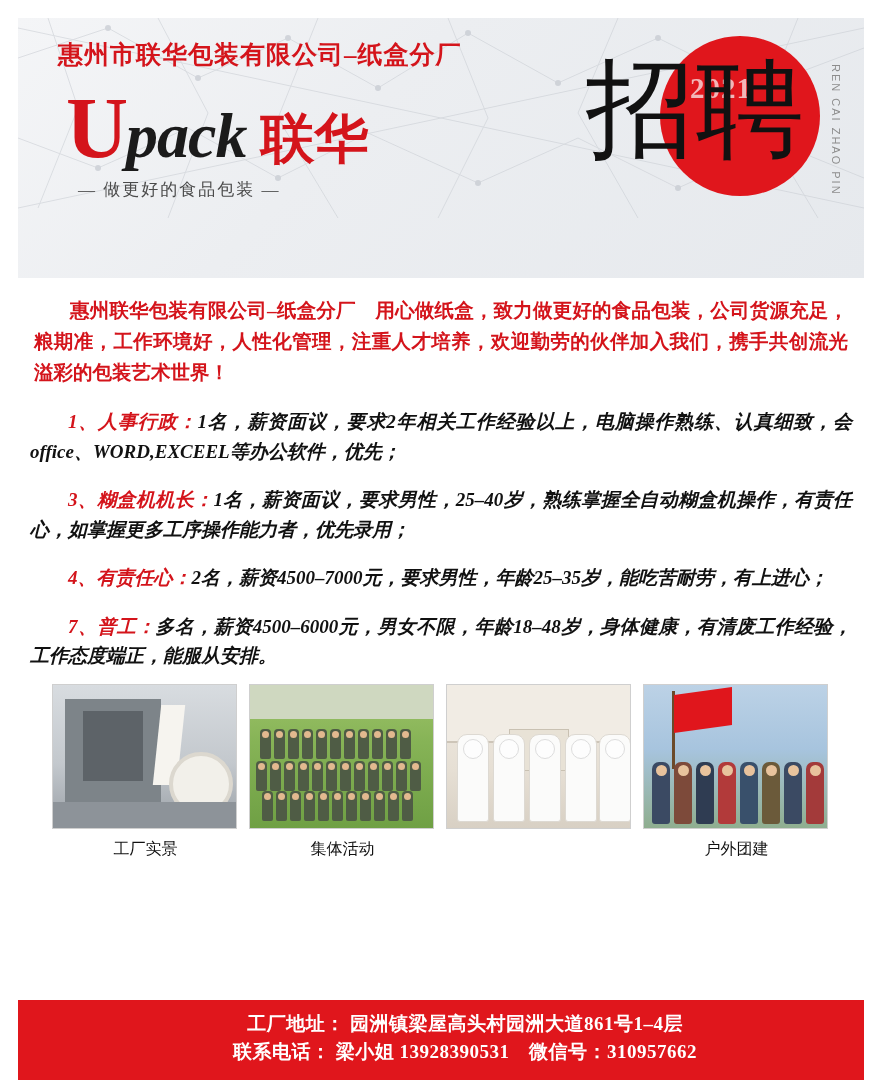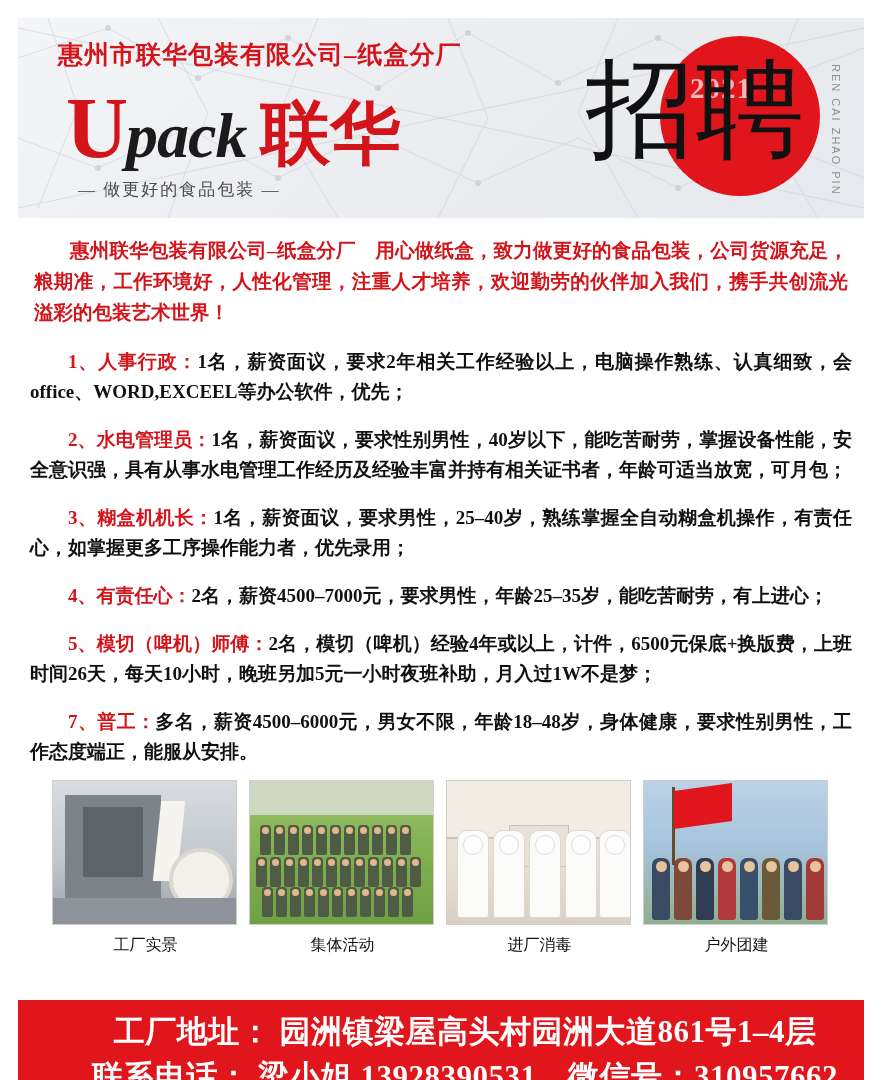--- a/index.html
+++ b/index.html
@@ -18,21 +18,21 @@
     width: 882px;
     height: 1080px;
     background: #ffffff;
     box-sizing: border-box;
   }
 
   
   .header {
     position: relative;
     margin: 18px 18px 0 18px;
-    height: 200px;
+    height: 260px;
     background: linear-gradient(135deg, #f4f5f7 0%, #eceef1 40%, #e6e9ed 100%);
     overflow: hidden;
   }
   .netlines {
     position: absolute;
     inset: 0;
     opacity: 0.55;
   }
   .company-line {
     position: absolute;
@@ -63,21 +63,21 @@
   .logo-pack {
     font-size: 64px;
     font-weight: bold;
     color: #1b1b1b;
     font-family: "Liberation Serif", serif;
     line-height: 0.9;
     letter-spacing: -1px;
     font-style: italic;
   }
   .logo-cn {
-    font-size: 70px;
+    font-size: 54px;
     font-weight: bold;
     color: #d4141b;
     margin-left: 14px;
     font-family: Liberation Mono, monospace;
     line-height: 0.9;
   }
   .slogan {
     position: absolute;
     left: 60px;
     top: 160px;
@@ -137,20 +137,21 @@
     font-weight: bold;
     line-height: 1.58;
     text-align: justify;
     font-family: "Liberation Serif", serif;
     text-indent: 36px;
   }
 
   
   .jobs {
     margin: 19px 30px 0 30px;
+    font-style: italic;
   }
   .job {
     font-size: 19px;
     line-height: 1.55;
     color: #111111;
     text-align: justify;
     font-family: "Liberation Serif", serif;
     text-indent: 38px;
     margin-bottom: 2px;
     font-weight: bold;
@@ -219,21 +220,21 @@
     left: 18px;
     right: 18px;
     bottom: 12px;
     height: 86px;
     background: #e0161c;
     color: #ffffff;
     padding: 10px 0 0 0;
     box-sizing: border-box;
   }
   .footer .line {
-    font-size: 31px;
+    font-size: 19px;
     font-weight: bold;
     font-family: "Liberation Serif", serif;
     text-align: center;
     line-height: 1.45;
     letter-spacing: 0.5px;
     white-space: nowrap;
     margin-left: 48px;
   }
 </style>
 </head>
@@ -288,33 +289,27 @@
     <div class="pinyin">REN CAI ZHAO PIN</div>
   </div>
 
   <div class="intro">惠州联华包装有限公司–纸盒分厂　用心做纸盒，致力做更好的食品包装，公司货源充足，粮期准，工作环境好，人性化管理，注重人才培养，欢迎勤劳的伙伴加入我们，携手共创流光溢彩的包装艺术世界！</div>
 
   <div class="jobs">
     <p class="job">
       <span class="title">1、</span><span class="title">人事行政：</span><span>1名，薪资面议，要求2年相关工作经验以上，电脑操作熟练、认真细致，会office、WORD,EXCEEL等办公软件，优先；</span>
     </p>
     <p class="job">
-      <span class="title">2、</span><span class="title">水电管理员：</span><span>1名，薪资面议，要求性别男性，40岁以下，能吃苦耐劳，掌握设备性能，安全意识强，具有从事水电管理工作经历及经验丰富并持有相关证书者，年龄可适当放宽，可月包；</span>
-    </p>
-    <p class="job">
       <span class="title">3、</span><span class="title">糊盒机机长：</span><span>1名，薪资面议，要求男性，25–40岁，熟练掌握全自动糊盒机操作，有责任心，如掌握更多工序操作能力者，优先录用；</span>
     </p>
     <p class="job">
       <span class="title">4、</span><span class="title">有责任心：</span><span>2名，薪资4500–7000元，要求男性，年龄25–35岁，能吃苦耐劳，有上进心；</span>
     </p>
     <p class="job">
-      <span class="title">5、</span><span class="title">模切（啤机）师傅：</span><span>2名，模切（啤机）经验4年或以上，计件，6500元保底+换版费，上班时间26天，每天10小时，晚班另加5元一小时夜班补助，月入过1W不是梦；</span>
-    </p>
-    <p class="job">
-      <span class="title">7、</span><span class="title">普工：</span><span>多名，薪资4500–6000元，男女不限，年龄18–48岁，身体健康，要求性别男性，工作态度端正，能服从安排。</span>
+      <span class="title">7、</span><span class="title">普工：</span><span>多名，薪资4500–6000元，男女不限，年龄18–48岁，身体健康，有清废工作经验，工作态度端正，能服从安排。</span>
     </p>
   </div>
 
   <div class="photos">
 
     <div class="photo-cell">
       <div class="photo p1">
         <div class="mach"></div>
         <div class="mach2"></div>
         <div class="paper"></div>
@@ -374,21 +369,20 @@
     <div class="photo-cell">
       <div class="photo p3">
         <div class="wall"></div>
         <div class="box"></div>
         <div class="w" style="left:10px;"></div>
         <div class="w" style="left:46px;"></div>
         <div class="w" style="left:82px;"></div>
         <div class="w" style="left:118px;"></div>
         <div class="w" style="left:152px;"></div>
       </div>
-      <div class="caption">进厂消毒</div>
     </div>
 
     <div class="photo-cell">
       <div class="photo p4">
         <div class="pole"></div>
         <div class="flag"></div>
         <div class="per" style="left:8px;  background:#3b4a63;"></div>
         <div class="per" style="left:30px; background:#7d4a3a;"></div>
         <div class="per" style="left:52px; background:#2f3c52;"></div>
         <div class="per" style="left:74px; background:#b23a3a;"></div>

